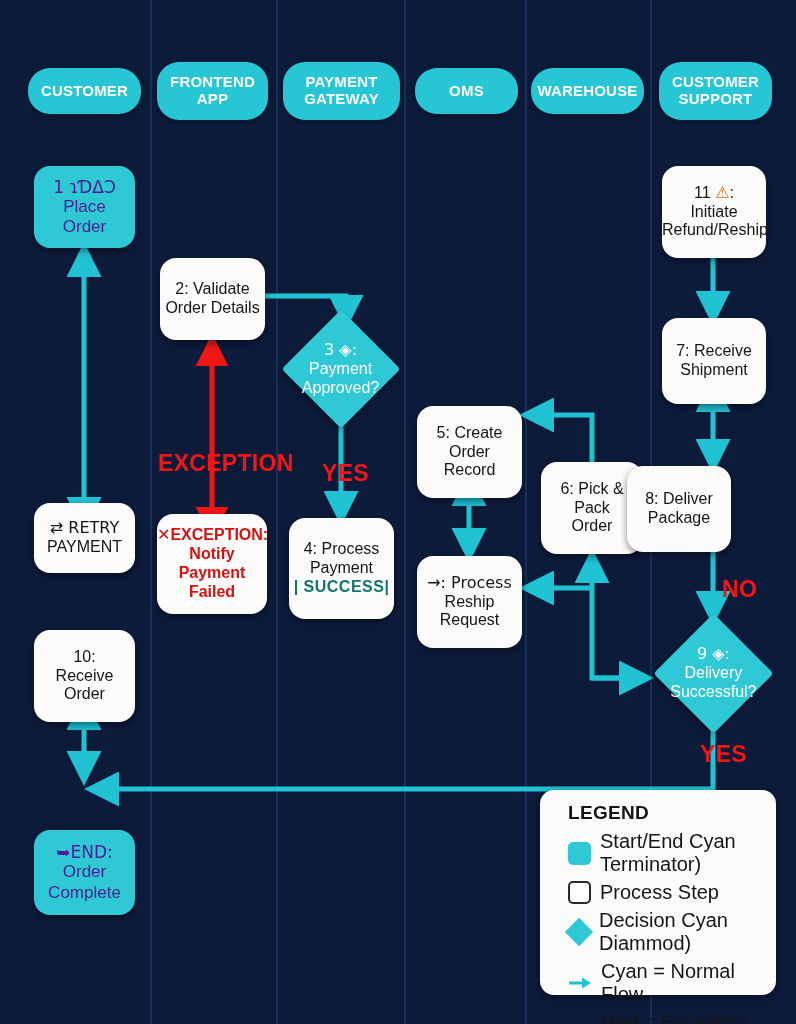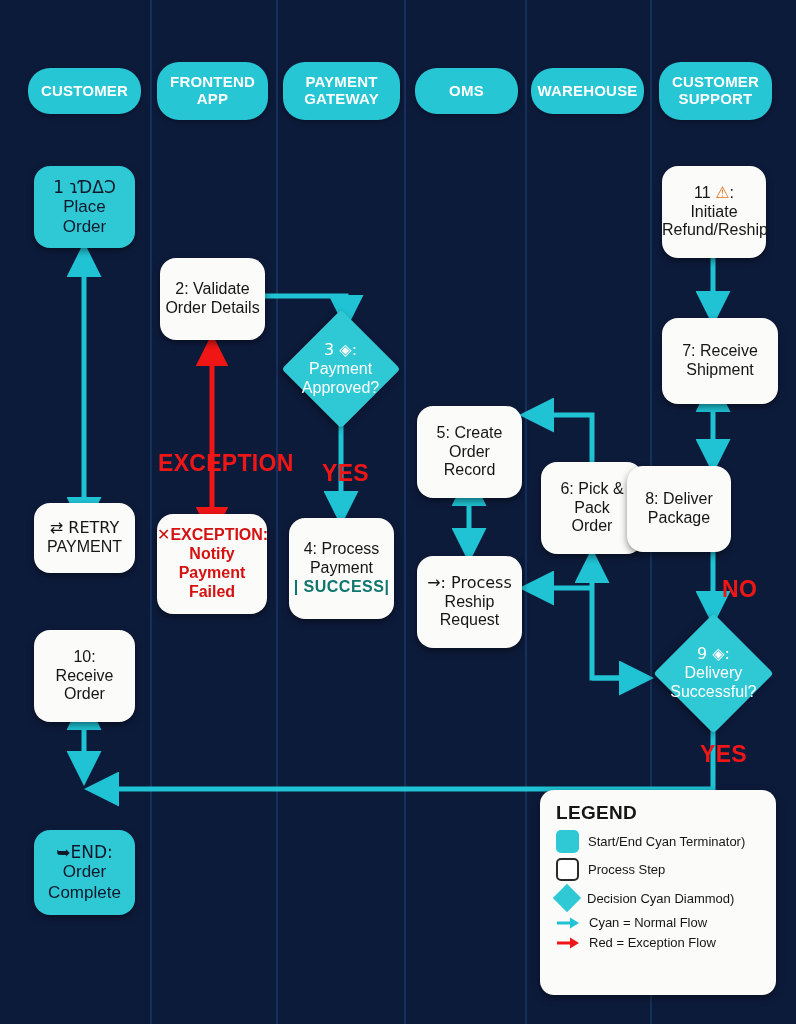--- a/index.html
+++ b/index.html
@@ -38,21 +38,21 @@
     position:absolute;
     display:flex;align-items:center;justify-content:center;
     text-align:center;
     box-sizing:border-box;
     line-height:1.18;
   }
   .node .txt{padding:2px 4px;width:100%;}
 
   .terminator{
     background:#2fc9d6;
-    color:#0f172a;
+    color:#4c1d95;
     border-radius:16px;
     font-size:17px;
     box-shadow:0 3px 7px rgba(0,0,0,.4);
   }
   .process{
     background:#fbfbf9;
     color:#161616;
     border-radius:16px;
     font-size:16px;
     box-shadow:0 3px 7px rgba(0,0,0,.45);
@@ -84,26 +84,26 @@
     white-space:nowrap;
   }
   .edge-label.big{font-size:23px;}
 
   
   #legend{
     position:absolute;
     background:#fbfbf9;
     border-radius:14px;
     box-shadow:0 3px 9px rgba(0,0,0,.45);
-    padding:12px 14px 12px 16px;
+    padding:12px 14px 12px 28px;
     box-sizing:border-box;
     color:#161616;
   }
   #legend h4{margin:0 0 6px 0;font-size:19px;font-weight:bold;letter-spacing:.3px;}
-  .lg-row{display:flex;align-items:center;gap:9px;margin:5px 0;font-size:13px;}
+  .lg-row{display:flex;align-items:center;gap:9px;margin:5px 0;font-size:20px;}
   .sw-term{width:23px;height:23px;background:#2fc9d6;border-radius:5px;flex:none;}
   .sw-proc{width:23px;height:23px;background:#fff;border:2px solid #2a2a2a;border-radius:5px;box-sizing:border-box;flex:none;}
   .sw-dec{width:20px;height:20px;background:#2fc9d6;transform:rotate(45deg);margin:2px 1px;flex:none;}
   .sw-arrow{width:24px;height:14px;flex:none;}
 </style>
 </head>
 <body>
 
 <div id="stage">
 
@@ -270,21 +270,21 @@
   </div>
 
   <div class="node process" style="left:662px;top:166px;width:104px;height:92px;">
     <div class="txt">
       <span class="sub"><span>11</span> <span class="warn glyph">⚠</span><span>:</span></span>
       <span class="sub">Initiate</span>
       <span class="sub">Refund/Reship</span>
     </div>
   </div>
 
-  <div class="node process" style="left:662px;top:318px;width:116px;height:86px;">
+  <div class="node process" style="left:662px;top:318px;width:104px;height:86px;">
     <div class="txt">
       <span class="sub">7: Receive</span>
       <span class="sub">Shipment</span>
     </div>
   </div>
 
   <div class="node process" style="left:627px;top:466px;width:104px;height:86px;">
     <div class="txt">
       <span class="sub">8: Deliver</span>
       <span class="sub">Package</span>

